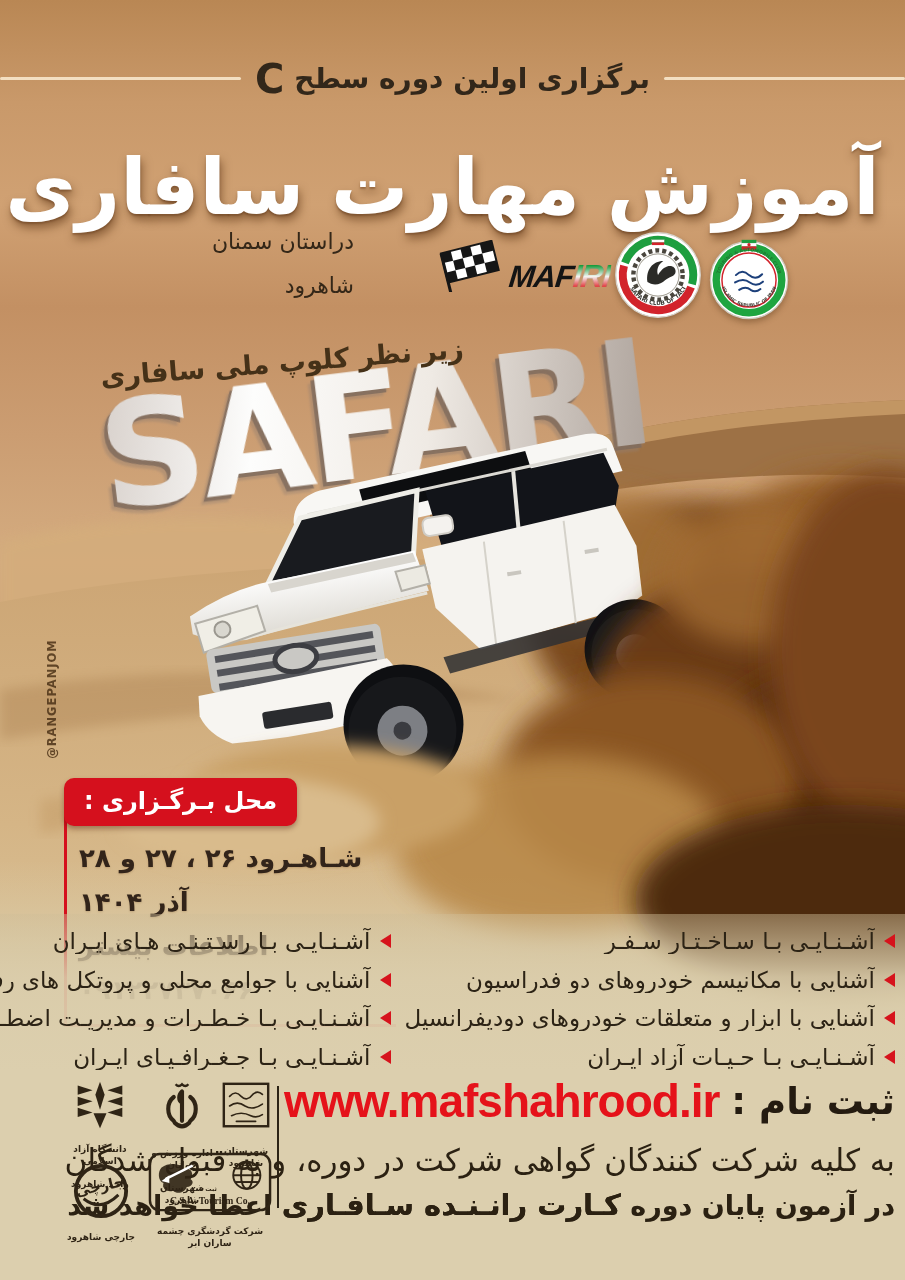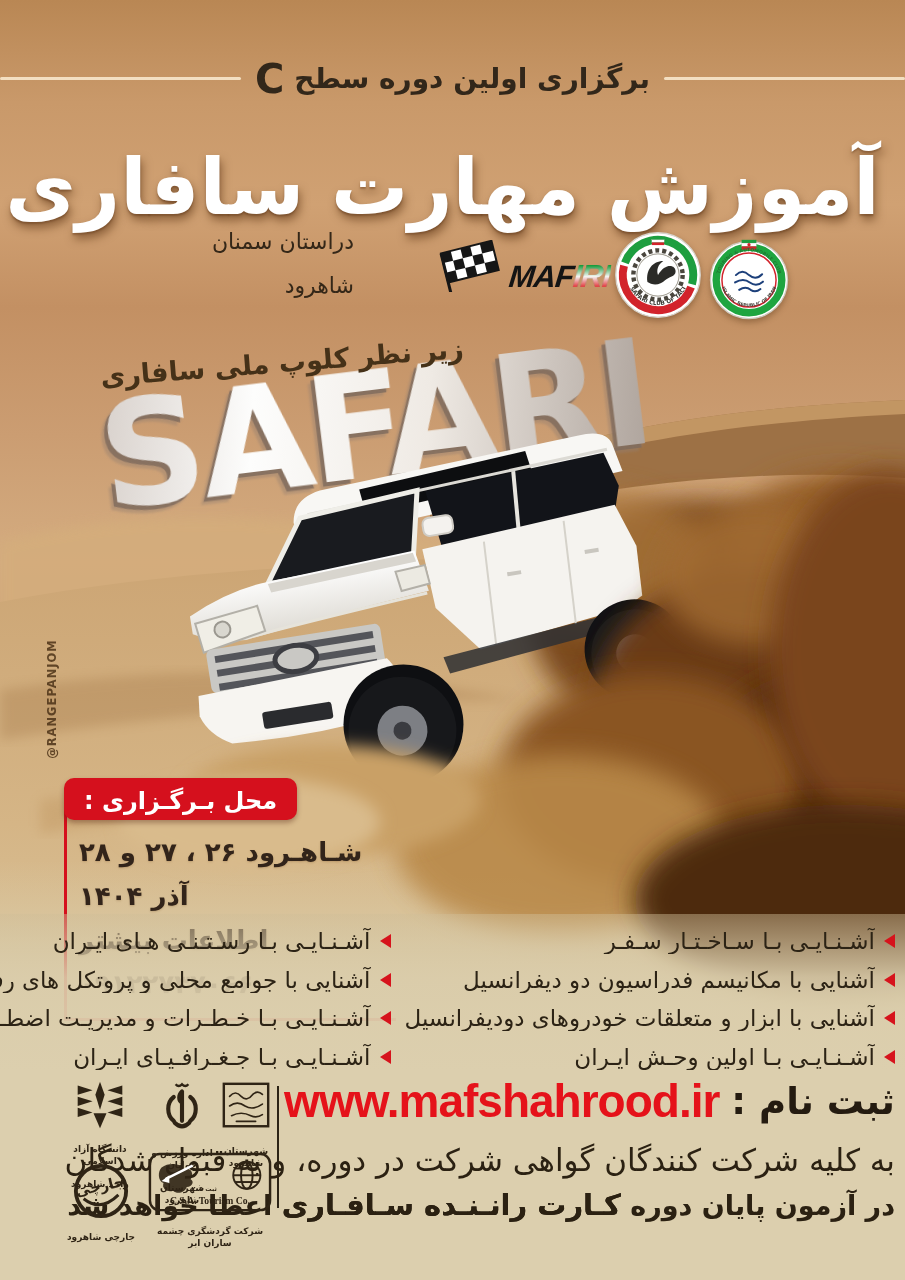--- a/index.html
+++ b/index.html
@@ -49,21 +49,21 @@
     background:linear-gradient(100deg,#c9bfb8 0%,#fdfdfc 32%,#efeae4 58%,#9d9189 100%);
     -webkit-background-clip:text;background-clip:text;color:transparent;
     filter:drop-shadow(-4px 4px 0 rgba(126,106,92,.8)) drop-shadow(-3px 3px 1px rgba(150,128,112,.55));}
   
   .credit{position:absolute;left:-14px;top:692px;width:132px;z-index:5;text-align:center;
     transform:rotate(-90deg);color:rgba(76,50,24,.85);font-size:11.5px;font-weight:bold;letter-spacing:1px;}
   
   .venue{position:absolute;left:64px;top:778px;width:332px;z-index:6;}
   .venue-label{display:inline-block;position:relative;z-index:2;direction:rtl;
     background:#d5101d;color:#fff;font-size:24px;font-weight:bold;
-    padding:9px 20px 5px;border-radius:10px;box-shadow:0 3px 5px rgba(70,20,10,.35);}
+    padding:9px 20px 11px;border-radius:10px;box-shadow:0 3px 5px rgba(70,20,10,.35);}
   .venue-box{border-left:3px solid #d5101d;border-bottom:3px solid #d5101d;
     margin-top:-20px;padding:30px 6px 12px 12px;}
   .venue-line{direction:rtl;text-align:left;color:#32241a;font-size:26px;font-weight:bold;line-height:44px;
     text-shadow:0 1px 2px rgba(120,80,40,.25);}
   
   .topics{position:absolute;left:0;top:914px;width:905px;height:158px;z-index:6;direction:rtl;
     display:flex;padding:14px 10px 0;box-sizing:border-box;gap:14px;
     background:linear-gradient(180deg,rgba(208,190,152,.45) 0%,rgba(218,204,170,.9) 40%,#dccfae 100%);}
   .topic-col{flex:1;display:flex;flex-direction:column;justify-content:space-between;height:142px;}
   .topic-item{display:flex;align-items:center;gap:9px;direction:rtl;}
@@ -284,29 +284,29 @@
   </div>
 
   <section class="topics">
     <div class="topic-col">
       <div class="topic-item">
           <span class="tri"></span>
           <span class="topic-text">آشـنـایـی بـا سـاخـتـار سـفـر</span>
         </div>
       <div class="topic-item">
           <span class="tri"></span>
-          <span class="topic-text">آشنایی با مکانیسم فدراسیون دو دیفرانسیل</span>
+          <span class="topic-text">آشنایی با مکانیسم خودروهای دو فدراسیون</span>
         </div>
       <div class="topic-item">
           <span class="tri"></span>
           <span class="topic-text">آشنایی با ابزار و متعلقات خودروهای دودیفرانسیل</span>
         </div>
       <div class="topic-item">
           <span class="tri"></span>
-          <span class="topic-text">آشـنـایـی بـا اولین وحـش ایـران</span>
+          <span class="topic-text">آشـنـایـی بـا حـیـات آزاد ایـران</span>
         </div>
     </div>
     <div class="topic-col">
       <div class="topic-item">
           <span class="tri"></span>
           <span class="topic-text">آشـنـایـی بـا رسـتـنـی هـای ایـران</span>
         </div>
       <div class="topic-item">
           <span class="tri"></span>
           <span class="topic-text">آشنایی با جوامع محلی و پروتکل های رفتاری</span>

